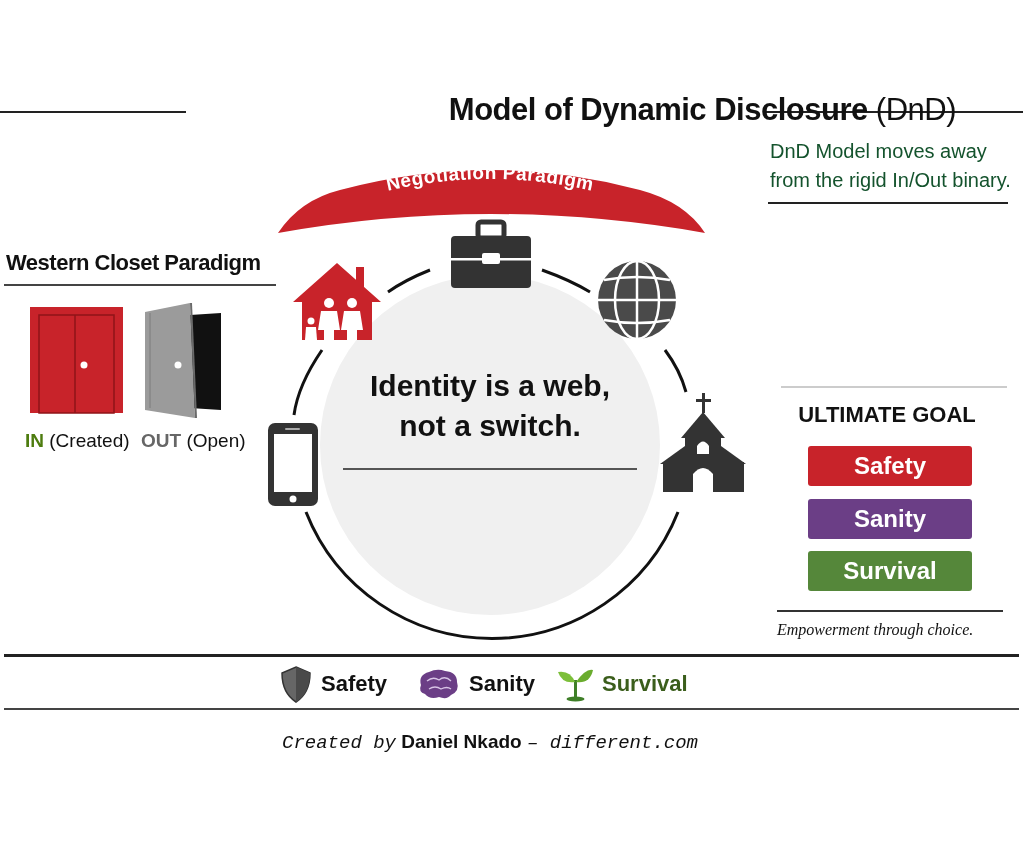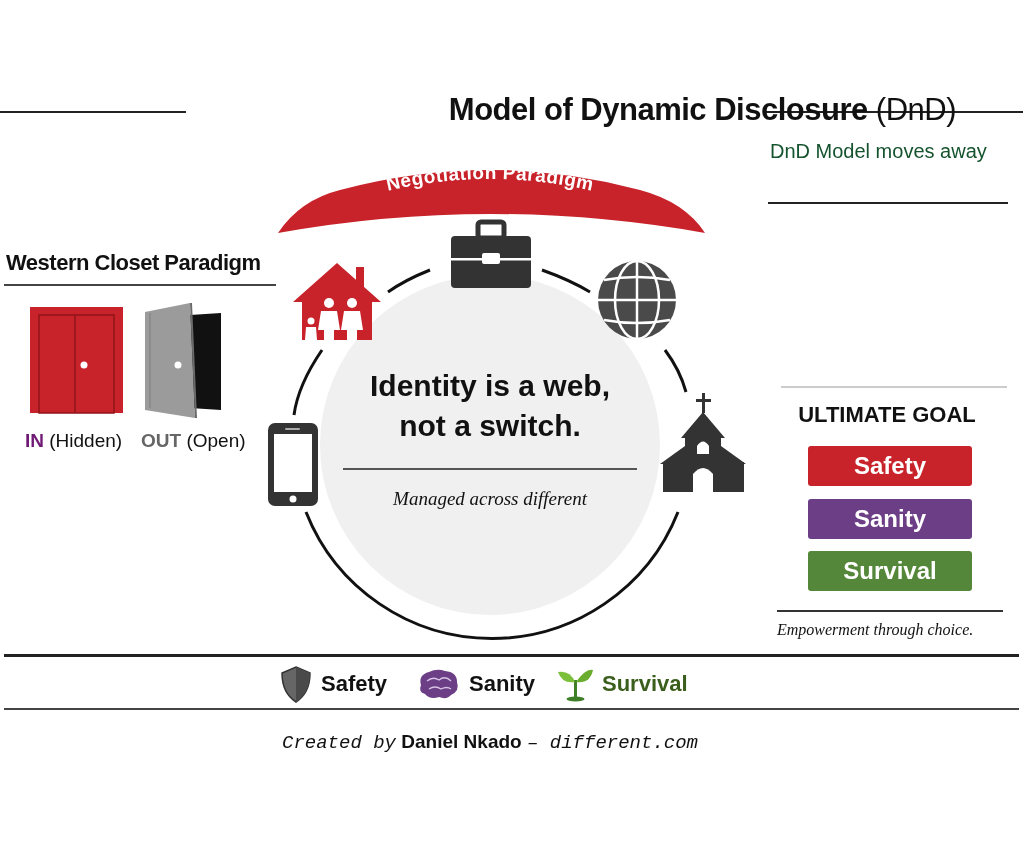--- a/index.html
+++ b/index.html
@@ -33,20 +33,21 @@
 
 <div class="hline" style="left:0; top:111px; width:186px;"></div>
 <div class="hline" style="left:766px; top:111px; width:257px;"></div>
 <div id="title">
   <span>Model of Dynamic Disclosure</span>
   <span class="paren">(DnD)</span>
 </div>
 
 <div id="intro" class="abs">
   <div>DnD Model moves away</div>
+  <div>from the rigid In/Out binary.</div>
 </div>
 <div class="hline" style="left:768px; top:202px; width:240px; height:2px;"></div>
 
 <div id="closet-title" class="abs">Western Closet Paradigm</div>
 <div class="hline" style="left:4px; top:284px; width:272px; height:1.5px; background:#444;"></div>
 
 <svg class="abs" style="left:25px; top:300px;" width="210" height="120">
 
   <g>
     <rect x="5" y="7" width="93" height="106" fill="#c8232a"></rect>
@@ -58,22 +59,22 @@
   <g>
     <polygon points="165,15 196,13 196,110 165,108" fill="#111"></polygon>
     <polygon points="120,12 165,3 170,118 120,110" fill="#9b9b9b"></polygon>
     <polygon points="165,3 170,118 172,118 167,3" fill="#6a6a6a"></polygon>
     <line x1="125" y1="13" x2="125" y2="108" stroke="#7d7d7d" stroke-width="1"></line>
     <circle cx="153" cy="65" r="3.5" fill="#fff"></circle>
   </g>
 </svg>
 
 <div class="abs door-label" style="left:25px;">
-  <b style="color:#701a75;">IN</b>
-  <span>(Hidden)</span>
+  <b style="color:#4d7c0f;">IN</b>
+  <span>(Created)</span>
 </div>
 <div class="abs door-label" style="left:141px;">
   <b style="color:#666;">OUT</b>
   <span>(Open)</span>
 </div>
 
 <svg class="abs" style="left:0; top:0;" width="1023" height="841">
   <defs>
     <path id="bannerTextPath" d="M 330 208 Q 490 150 650 208"></path>
   </defs>
@@ -143,21 +144,20 @@
   </g>
 
   <line x1="343" y1="469" x2="637" y2="469" stroke="#222" stroke-width="1.5"></line>
 </svg>
 
 <div id="center-headline" class="abs">
   <div>Identity is a web,</div>
   <div>not a switch.</div>
 </div>
 <div id="center-sub" class="abs">
-  <div>Managed across different</div>
 </div>
 
 <div class="hline" style="left:781px; top:386px; width:226px; height:2px; background:#ccc;"></div>
 <div id="goal-title" class="abs">ULTIMATE GOAL</div>
 <div class="goal-pill" style="top:446px; background:#c8232a;">Safety</div>
 <div class="goal-pill" style="top:499px; background:#6b3e86;">Sanity</div>
 <div class="goal-pill" style="top:551px; background:#55873a;">Survival</div>
 <div class="hline" style="left:777px; top:610px; width:226px; height:1.5px; background:#333;"></div>
 <div id="goal-caption" class="abs">Empowerment through choice.</div>
 

